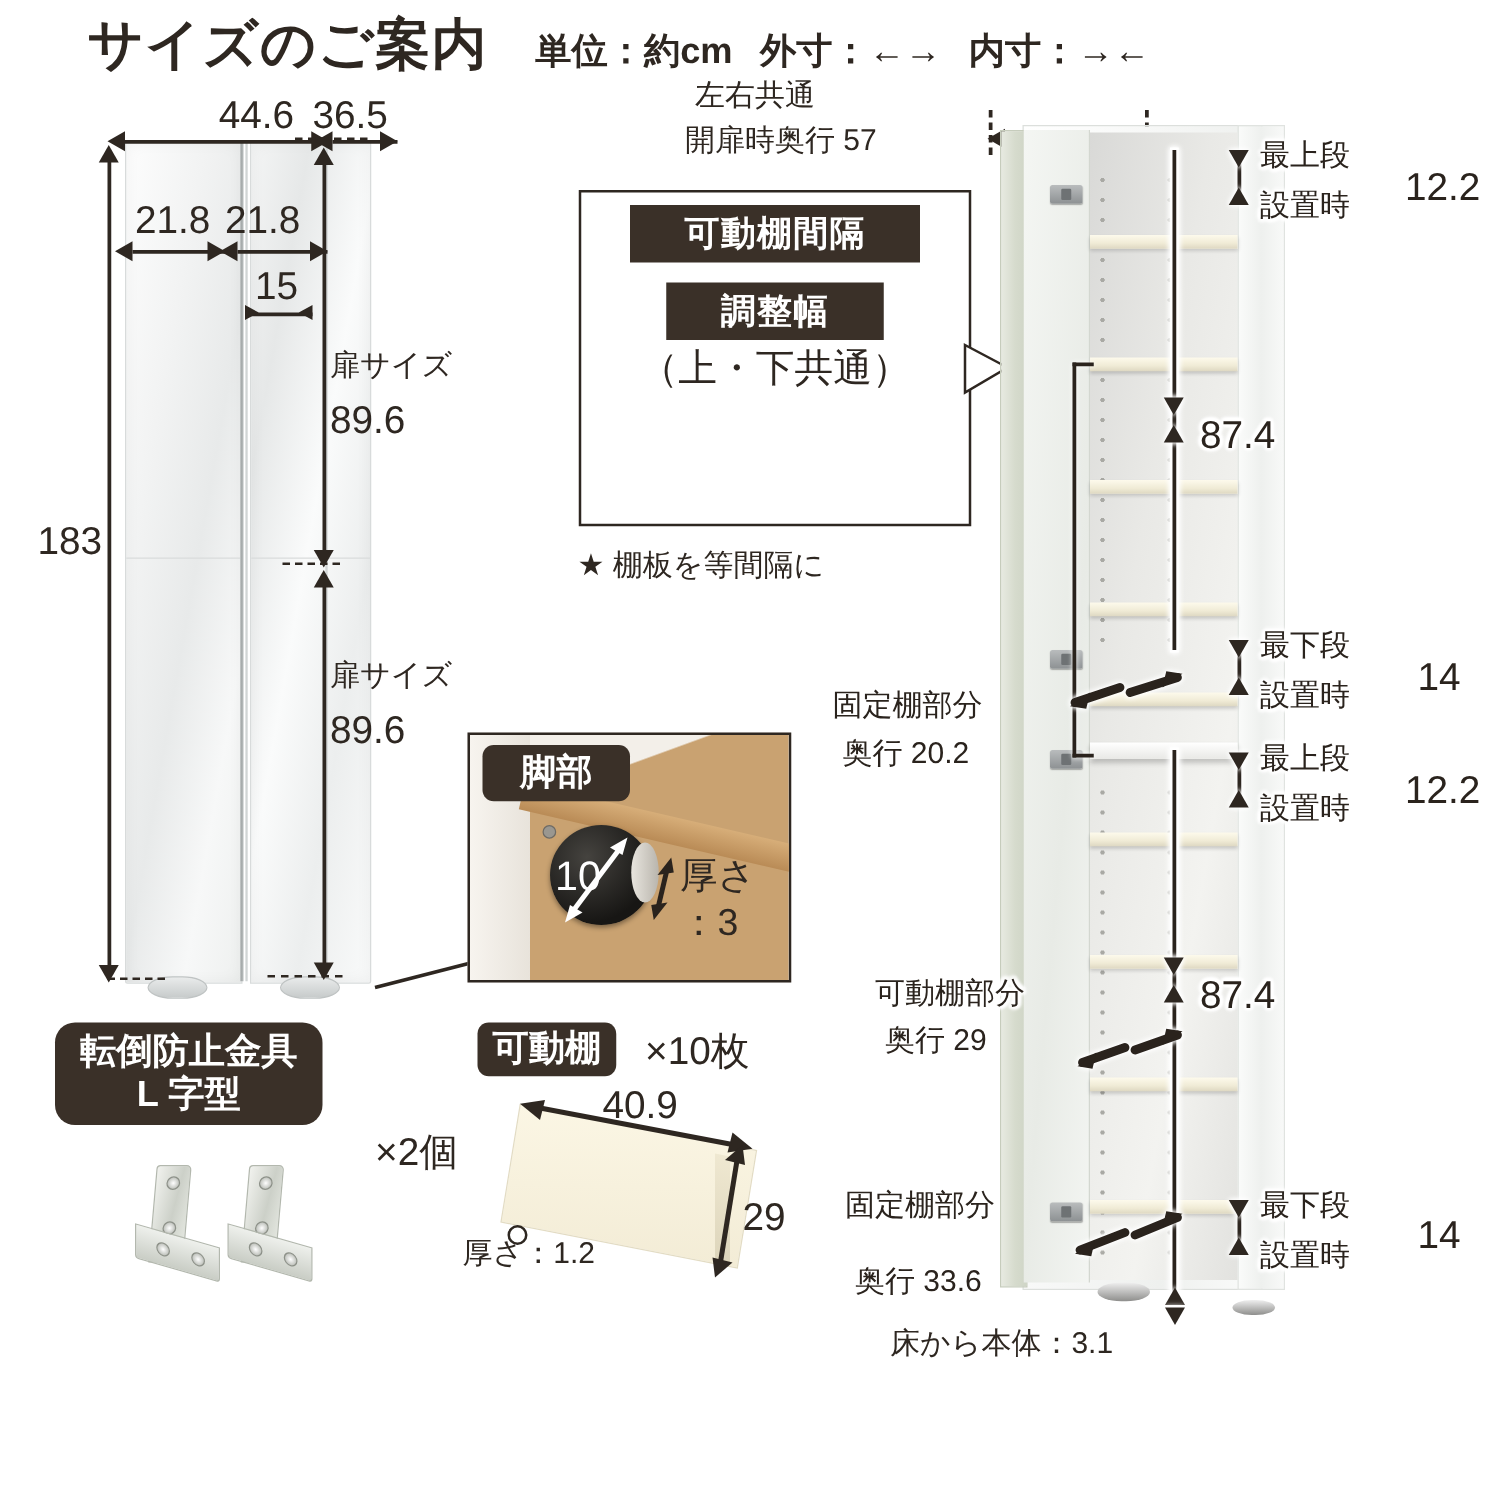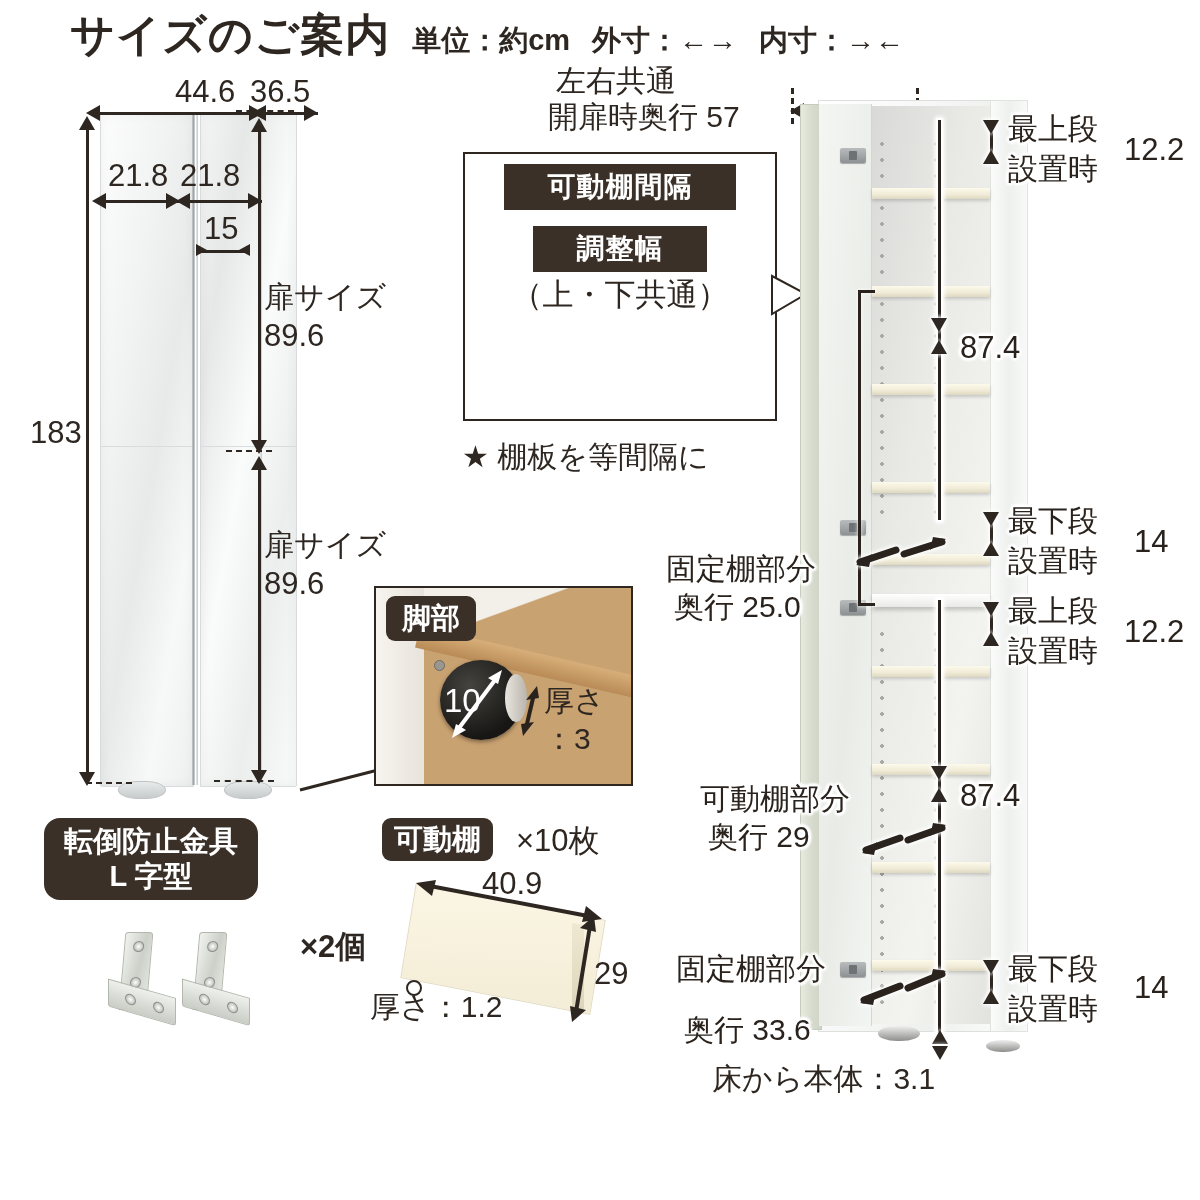--- a/index.html
+++ b/index.html
@@ -11,26 +11,26 @@
     overflow:hidden;
     position:relative;
   }
   #stage{position:relative;width:1200px;height:1200px;}
   .abs{position:absolute;}
   .nowrap{white-space:nowrap;}
 
   
   #header{top:6px;left:70px;display:flex;align-items:baseline;gap:22px;}
   #header .title{font-size:44px;font-weight:700;letter-spacing:1px;color:#2e2721;}
-  #header .unit{font-size:29px;font-weight:600;color:#2e2721;}
+  #header .unit{font-size:29px;font-weight:600;color:#2e2721;margin-left:16px;}
   #header .ext,#header .intl{font-size:29px;font-weight:600;color:#2e2721;}
 
   
   .dim{font-size:31px;color:#2e2721;font-weight:400;}
-  .jp{font-size:30px;color:#2e2721;line-height:1.12;}
+  .jp{font-size:24px;color:#2e2721;line-height:1.12;}
 
   
   .onphoto{
     color:#2a231d;
     text-shadow:
       2px 0 2px #fff,-2px 0 2px #fff,0 2px 2px #fff,0 -2px 2px #fff,
       2px 2px 2px #fff,-2px -2px 2px #fff,2px -2px 2px #fff,-2px 2px 2px #fff,
       3px 0 3px #fff,-3px 0 3px #fff,0 3px 3px #fff,0 -3px 3px #fff;
     font-weight:400;
   }
@@ -72,21 +72,21 @@
     display:block;margin:10px auto 0;background:#3a3028;color:#fff;
     font-size:28px;font-weight:700;text-align:center;padding:4px 14px;letter-spacing:1px;
   }
   .badge-w{width:204px;}
   .badge-n{width:146px;}
   .infoval{text-align:center;font-size:31px;margin-top:6px;color:#2e2721;}
 
   
   .pill{
     display:inline-block;background:#3a3028;color:#fff;border-radius:14px;
-    font-size:29px;font-weight:700;text-align:center;padding:5px 16px;line-height:1.2;
+    font-size:29px;font-weight:700;text-align:center;padding:5px 30px;line-height:1.2;
   }
   .pill-sq{border-radius:9px;}
 
   
   #rightCab{left:800px;top:100px;width:240px;height:950px;}
   .rc-body{position:absolute;left:18px;top:0;width:190px;height:930px;
     background:linear-gradient(95deg,#ffffff 0%,#f6f7f6 40%,#eef0ee 70%,#fbfcfb 100%);
     border:1px solid #dcdfdc;}
   .rc-left-edge{position:absolute;left:0;top:4px;width:20px;height:924px;
     background:linear-gradient(90deg,#e7eae1,#d6dbcd 55%,#cfd5c6);border:1px solid #c6ccbc;}
@@ -300,21 +300,21 @@
   <div class="abs dim onphoto" style="left:1124px;top:132px;">12.2</div>
 
   <div class="abs vline onp" style="left:990px;top:514px;height:40px;"></div>
   <div class="tri tri-d onp" style="left:983px;top:512px;"></div>
   <div class="tri tri-u onp" style="left:983px;top:542px;"></div>
   <div class="abs jp onphoto nowrap" style="left:1008px;top:504px;">最下段</div>
   <div class="abs jp onphoto nowrap" style="left:1008px;top:544px;">設置時</div>
   <div class="abs dim onphoto" style="left:1134px;top:524px;">14</div>
 
   <div class="abs jp onphoto nowrap" style="left:666px;top:552px;">固定棚部分</div>
-  <div class="abs jp onphoto nowrap" style="left:674px;top:590px;">奥行 25.0</div>
+  <div class="abs jp onphoto nowrap" style="left:674px;top:590px;">奥行 20.2</div>
   <svg class="abs onp" style="left:856px;top:536px;width:92px;height:34px;overflow:visible;">
     <g stroke="#2a231d" stroke-width="7" stroke-linecap="round" fill="none" filter="">
       <line x1="4" y1="26" x2="40" y2="14"></line>
       <line x1="86" y1="6" x2="48" y2="18"></line>
     </g>
     <polygon points="0,29 16,18 13,31" fill="#2a231d"></polygon>
     <polygon points="90,3 74,14 77,1" fill="#2a231d"></polygon>
   </svg>
 
   <div class="abs vline onp" style="left:990px;top:604px;height:40px;"></div>
@@ -384,21 +384,21 @@
     <div class="abs jp nowrap" style="left:168px;top:96px;font-size:30px;">厚さ</div>
     <div class="abs jp nowrap" style="left:168px;top:134px;font-size:30px;">：3</div>
   </div>
 
   <div class="abs" style="left:44px;top:818px;">
     <div class="pill" style="border-radius:16px;padding:6px 20px;">
       <div>転倒防止金具</div>
       <div>L 字型</div>
     </div>
   </div>
-  <div class="abs dim" style="left:300px;top:926px;font-weight:bold;">×2個</div>
+  <div class="abs dim" style="left:300px;top:901px;">×2個</div>
 
   <div class="lbr abs" style="left:108px;top:932px;">
     <div class="v">
         <i style="left:8px;top:8px;"></i>
         <i style="left:8px;top:44px;"></i>
       </div>
     <div class="h">
         <i style="left:16px;top:8px;"></i>
         <i style="left:44px;top:8px;"></i>
       </div>

